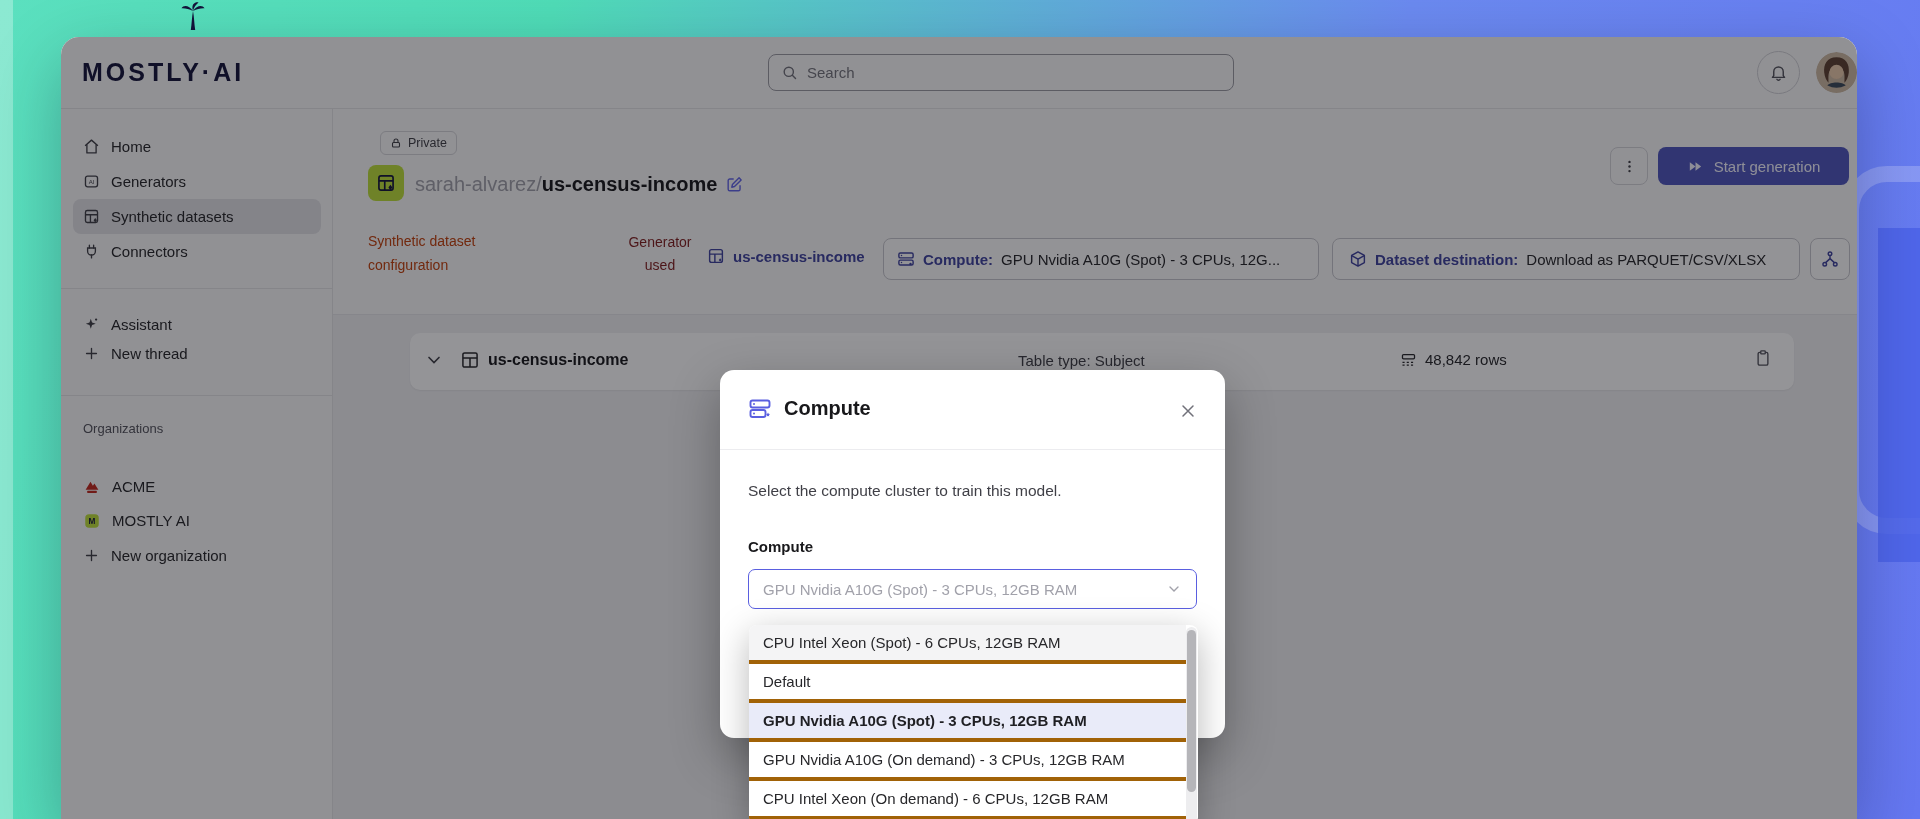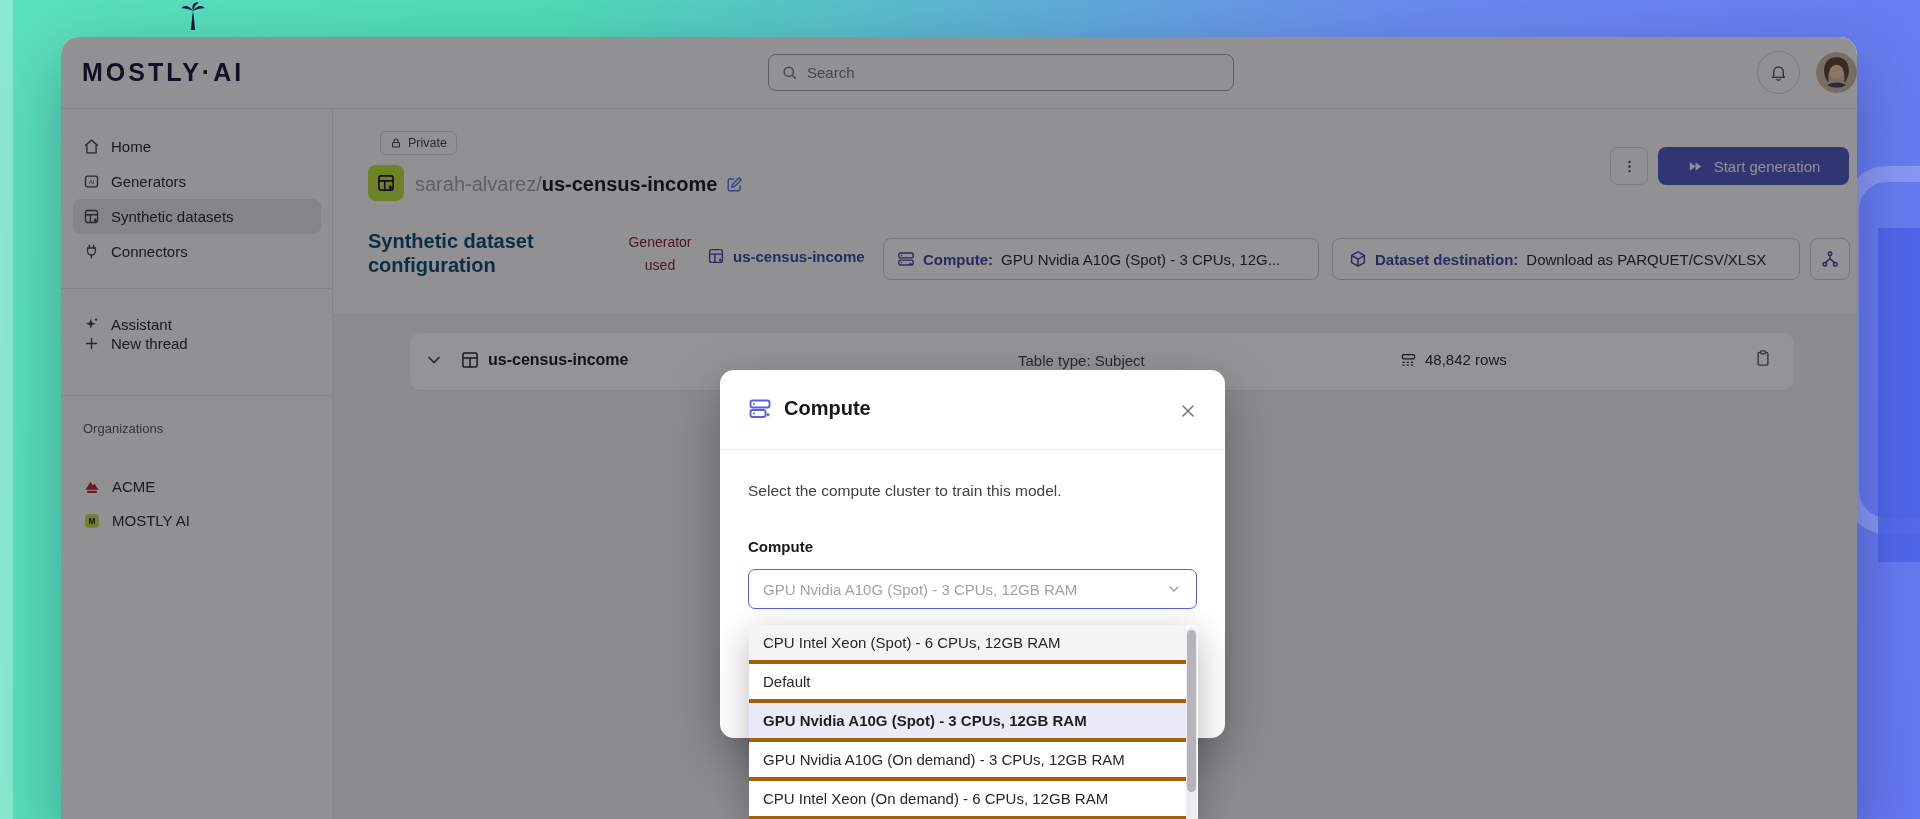--- a/index.html
+++ b/index.html
@@ -49,21 +49,21 @@
   .crumb-owner { color:#a1a1aa; }
   .crumb-name { color:#18181b; font-weight:bold; }
   .edit-btn { color:#6366e8; display:flex; cursor:pointer; background:none; border:none; }
 
   .kebab-btn { position:absolute; left:1277px; top:38px; width:38px; height:38px; border:1px solid #d4d4d8; border-radius:8px;
     background:#fafafa; color:#3f3f46; display:flex; align-items:center; justify-content:center; cursor:pointer; }
   .start-btn { position:absolute; left:1325px; top:38px; width:191px; height:38px; background:#4f56bd; border:none;
     border-radius:8px; color:#f4f4ff; font-size:15px; font-weight:normal; display:flex; align-items:center; justify-content:center;
     gap:10px; cursor:pointer; font-family:"Liberation Sans", sans-serif; }
 
-  .section-title { position:absolute; left:35px; top:120px; width:170px; font-size:20px; font-weight:bold; color:#0c4a6e; line-height:24px; }
+  .section-title { position:absolute; left:35px; top:120px; width:170px; font-size:14px; font-weight:normal; color:#c2410c; line-height:24px; }
   .gen-used { position:absolute; left:287px; top:122px; width:80px; font-size:14px; color:#7f1d1d; line-height:23px;text-align:center; }
   .gen-chip { position:absolute; left:374px; top:138px; display:flex; align-items:center; gap:8px; color:#3f439e;
     font-size:15px; font-weight:bold; cursor:pointer; }
   .chip { position:absolute; top:129px; height:42px; border:1px solid #c7c7cd; border-radius:8px; background:#fdfdfd;
     display:flex; align-items:center; gap:8px; padding:0 13px; font-size:15px; cursor:pointer; }
   .chip .lbl { color:#3f439e; font-weight:bold; }
   .chip .val { color:#27272a; }
   .chip-compute { left:550px; width:436px; }
   .chip-dest { left:999px; width:468px;padding-left:16px; }
   .graph-btn { position:absolute; left:1477px; top:129px; width:40px; height:42px; border:1px solid #c7c7cd; border-radius:8px;
@@ -199,21 +199,21 @@
 
       <div class="snav" style="top:198px">
         <span class="ic">
           <svg width="17" height="17" viewBox="0 0 24 24" fill="currentColor">
               <path d="M11 4l1.8 5.2L18 11l-5.2 1.8L11 18l-1.8-5.2L4 11l5.2-1.8z"></path>
               <circle cx="18.5" cy="5" r="1.6"></circle>
             </svg>
         </span>
         <span>Assistant</span>
       </div>
-      <div class="snav" style="top:217px">
+      <div class="snav" style="top:227px">
         <span class="ic">
           <svg width="17" height="17" viewBox="0 0 24 24" fill="none" stroke="currentColor" stroke-width="1.9" stroke-linecap="round">
               <path d="M12 5v14M5 12h14"></path>
             </svg>
         </span>
         <span>New thread</span>
       </div>
 
       <div class="sdiv" style="top:286px"></div>
 
@@ -229,20 +229,28 @@
         <span>ACME</span>
       </div>
       <div class="snav" style="top:394px">
         <span class="orgic">
           <svg width="18" height="18" viewBox="0 0 24 24">
               <rect x="3" y="3" width="18" height="18" rx="5" fill="#bddf39"></rect>
               <text x="12" y="16.5" font-size="11" font-weight="bold" text-anchor="middle" fill="#14143a" font-family="Liberation Sans, sans-serif">M</text>
             </svg>
         </span>
         <span>MOSTLY AI</span>
+      </div>
+      <div class="snav" style="top:429px">
+        <span class="ic">
+          <svg width="17" height="17" viewBox="0 0 24 24" fill="none" stroke="currentColor" stroke-width="1.9" stroke-linecap="round">
+              <path d="M12 5v14M5 12h14"></path>
+            </svg>
+        </span>
+        <span>New organization</span>
       </div>
     </div>
 
     <div class="content">
       <div class="hero"></div>
 
       <div class="badge">
         <span>
           <svg width="12" height="12" viewBox="0 0 24 24" fill="none" stroke="currentColor" stroke-width="2.2">
               <rect x="5" y="11" width="14" height="9" rx="2"></rect>

